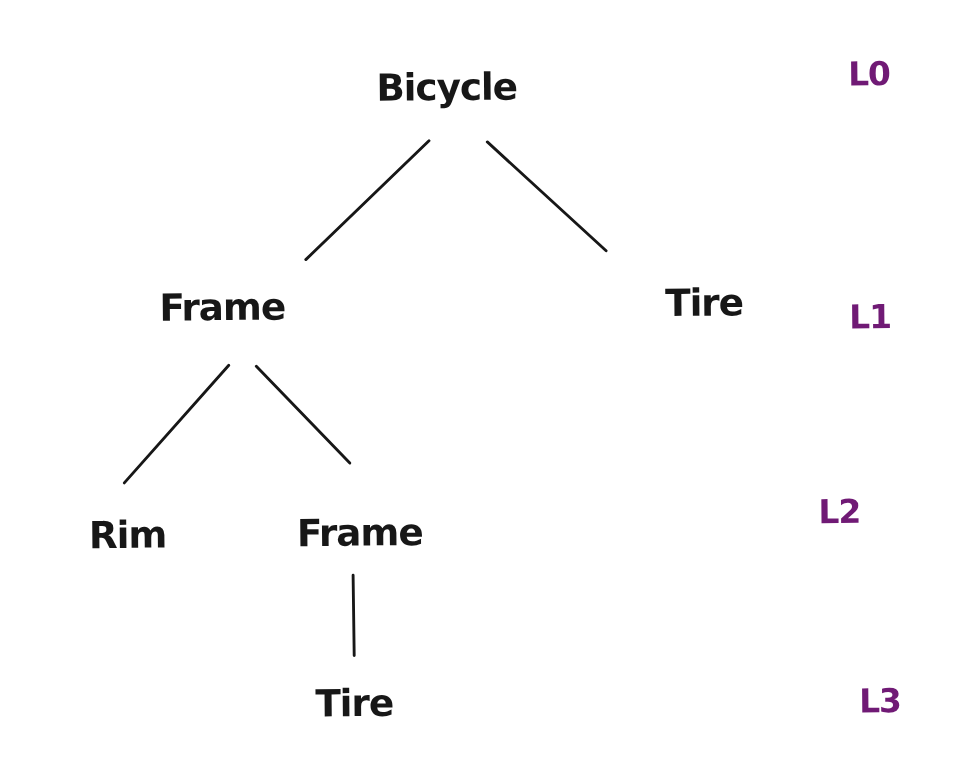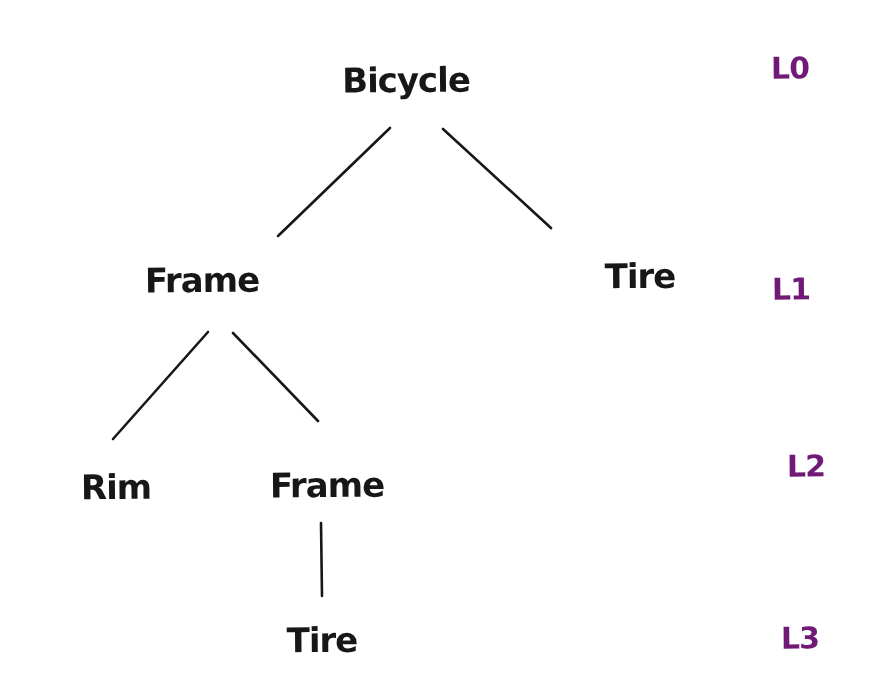--- a/index.html
+++ b/index.html
@@ -54,16 +54,16 @@
       <div class="node" style="left: 406px; top: 80px;">Bicycle</div>
       <div class="node" style="left: 202px; top: 280px;">Frame</div>
       <div class="node" style="left: 640px; top: 276px;">Tire</div>
       <div class="node" style="left: 116px; top: 487px;">Rim</div>
       <div class="node" style="left: 327px; top: 485px;">Frame</div>
       <div class="node" style="left: 322px; top: 640px;">Tire</div>
     </div>
   <div id="levels">
       <div class="level-label" style="left: 790px; top: 68px;">L0</div>
       <div class="level-label" style="left: 791px; top: 289px;">L1</div>
-      <div class="level-label" style="left: 806px; top: 466px;">L2</div>
+      <div class="level-label" style="left: 763px; top: 466px;">L2</div>
       <div class="level-label" style="left: 800px; top: 638px;">L3</div>
     </div>
 </div>
 
 </body></html>

